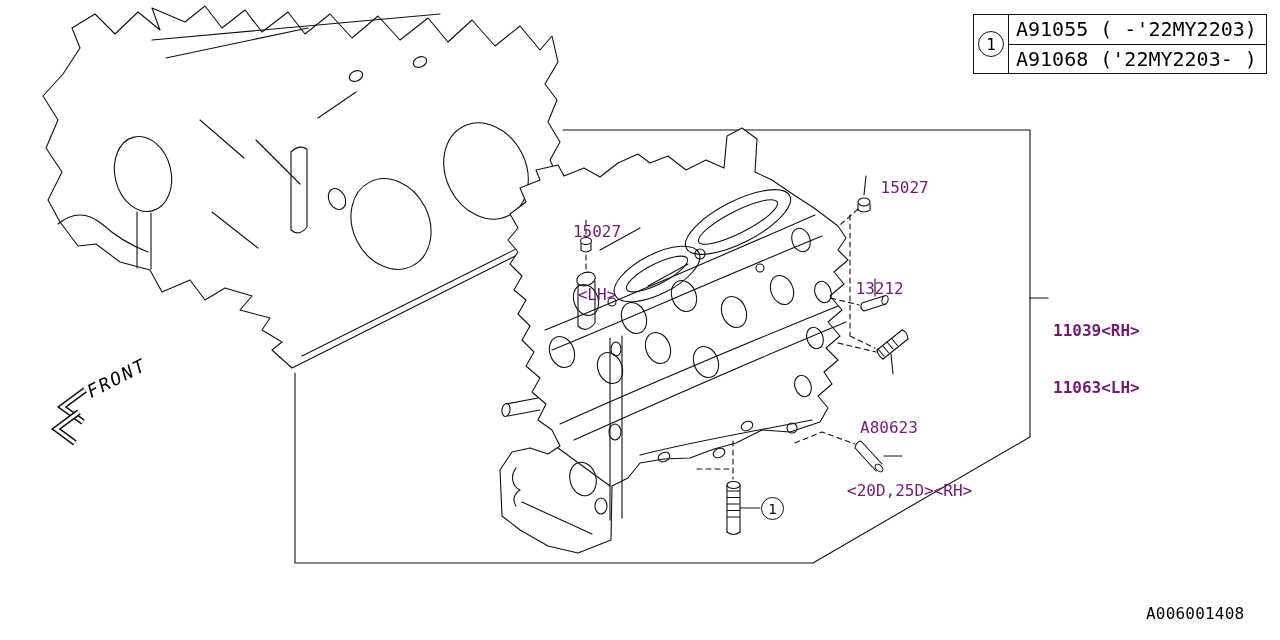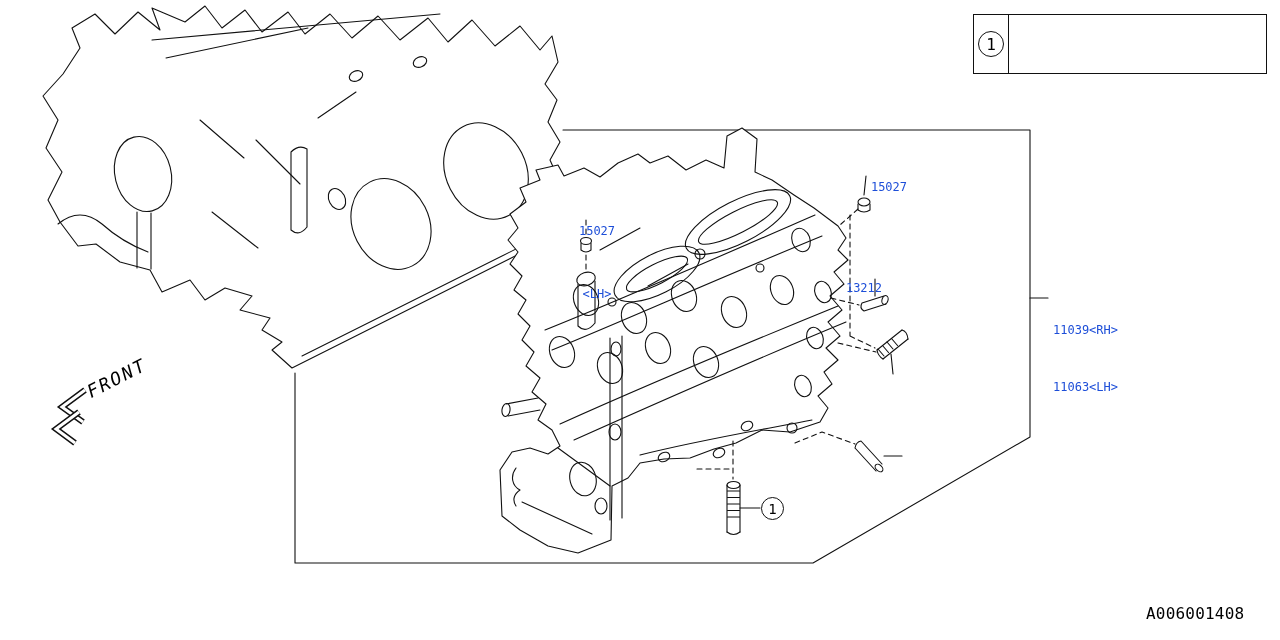--- a/index.html
+++ b/index.html
@@ -3,25 +3,25 @@
 <meta charset="utf-8">
 <style>
   html,body{margin:0;padding:0;}
   body{
     width:1280px;height:640px;background:#ffffff;position:relative;overflow:hidden;
     font-family:"DejaVu Sans Mono","Liberation Mono",monospace;color:#000;
   }
   #stage{position:absolute;left:0;top:0;width:1280px;height:640px;}
   svg.art{position:absolute;left:0;top:0;}
   .lbl{
-    position:absolute;font-size:12px;line-height:21px;white-space:pre;
-    letter-spacing:0px;color:#1d4ed8;
+    position:absolute;font-size:16px;line-height:21px;white-space:pre;
+    letter-spacing:0px;color:#701a75;
   }
   .lbl .ln{display:block;}
-  .tight{line-height:19px;}
+  .tight{line-height:19px;font-weight:bold;}
   .ref-table{
     position:absolute;left:973px;top:14px;width:294px;height:60px;
     border:1.5px solid #111;box-sizing:border-box;display:flex;background:#fff;
   }
   .ref-cell{
     width:34px;border-right:1.5px solid #111;display:flex;
     align-items:center;justify-content:center;flex:none;
   }
   .circ{
     border:1.4px solid #111;border-radius:50%;display:flex;
@@ -182,40 +182,52 @@
         <path d="M79,412 L56,429 L75,443" stroke-width="6" stroke-linecap="butt" stroke-linejoin="miter"></path>
         <path d="M79,412 L56,429 L75,443" stroke="#fff" stroke-width="3" stroke-linecap="butt" stroke-linejoin="miter"></path>
       </g>
     </g>
   </svg>
 
   <div class="ref-table">
     <div class="ref-cell">
       <span class="circ big">1</span>
     </div>
+    <div class="ref-rows">
+      <div class="ref-row first">
+        <span>A91055 ( -'22MY2203)</span>
+      </div>
+      <div class="ref-row">
+        <span>A91068 ('22MY2203- )</span>
+      </div>
+    </div>
   </div>
 
   <div class="lbl" style="left:566px;top:179px;text-align:center;width:62px;">
     <span class="ln">15027</span>
     <span class="ln">&lt;LH&gt;</span>
   </div>
 
   <div class="lbl" style="left:842px;top:156px;">
     <span>15027</span>
   </div>
 
   <div class="lbl" style="left:817px;top:257px;">
     <span>13212</span>
   </div>
 
   <div class="lbl tight" style="left:1053px;top:283px;">
     <span class="ln">11039&lt;RH&gt;</span>
     <span class="ln">11063&lt;LH&gt;</span>
   </div>
 
+  <div class="lbl a80623" style="left:847px;top:375px;">
+    <span class="ln ind">A80623</span>
+    <span class="ln">&lt;20D,25D&gt;&lt;RH&gt;</span>
+  </div>
 
 
   <span class="circ callout-circ">1</span>
 
   <div class="front">
     <span>FRONT</span>
   </div>
 
   <div class="doc-code">A006001408</div>
 

